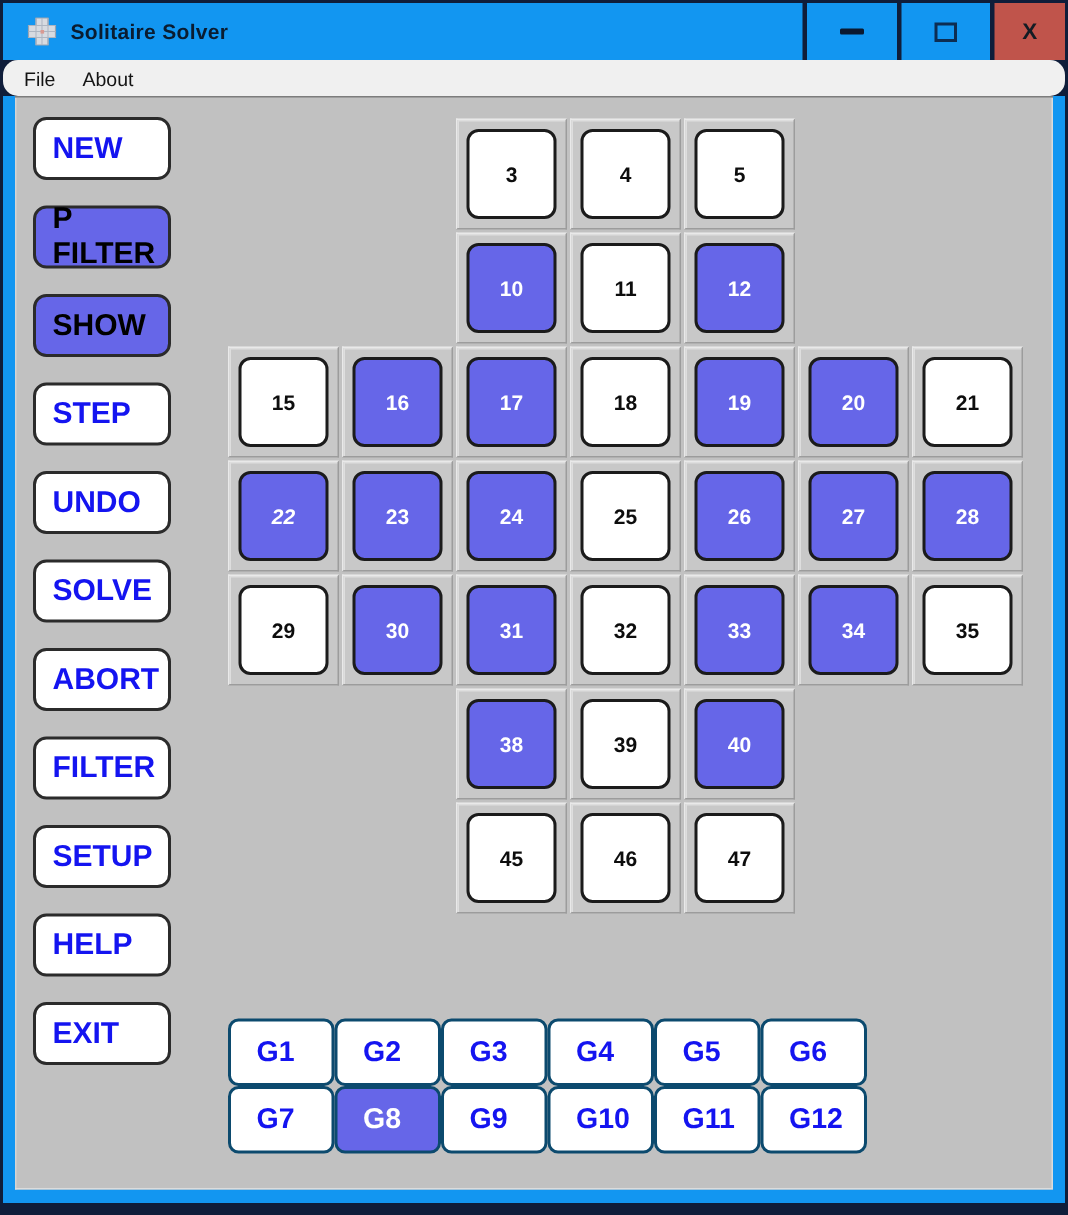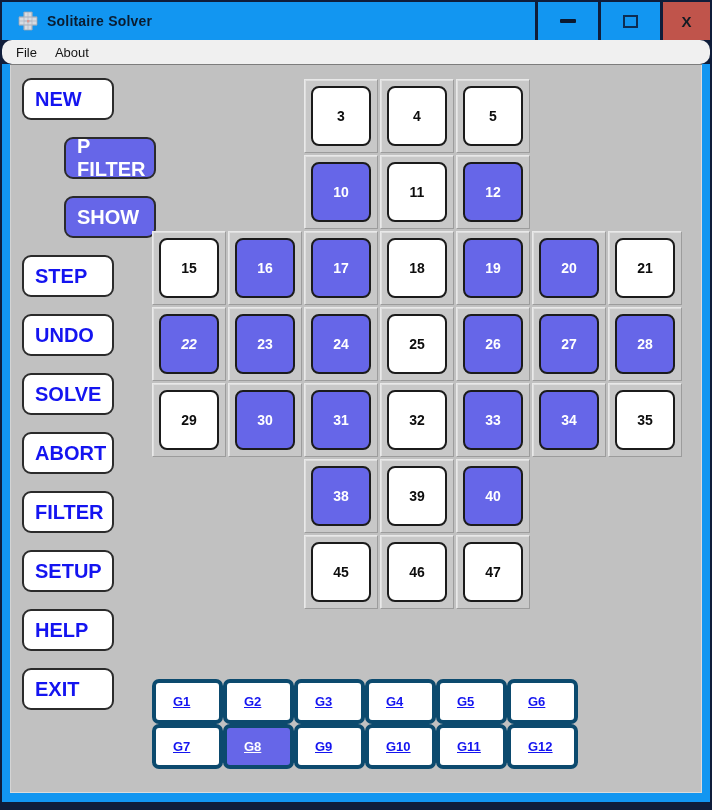--- a/index.html
+++ b/index.html
@@ -53,41 +53,41 @@
     box-sizing:border-box;
   }
   
   .side-btn{
     position:absolute;left:12px;width:92px;height:42px;box-sizing:border-box;
     background:#ffffff;border:2px solid #2b2b2b;border-radius:9px;
     display:flex;align-items:center;padding-left:11px;
     font-size:20px;font-weight:bold;color:var(--accent-text,#1414f0);
     cursor:default;
   }
-  .side-btn.active{background:var(--peg,#6666e8);color:#ffffff;margin-left:42px;}
+  .side-btn.active{background:var(--peg,#6666e8);color:#000000;}
   
   .cell-frame{
     position:absolute;width:74px;height:74px;box-sizing:border-box;
     background:var(--frame-gray,#c8c8c8);
     border:1px solid;border-color:#e9e9e9 #9c9c9c #9c9c9c #e9e9e9;
     box-shadow:inset 1px 1px 0 #dedede;
   }
   .cell-btn{
     position:absolute;left:6px;top:6px;width:60px;height:60px;box-sizing:border-box;
     background:#ffffff;border:2px solid #1b1b1b;border-radius:8px;
     display:flex;align-items:center;justify-content:center;
     font-size:14px;font-weight:bold;color:#0d0d0d;
   }
   .cell-btn.peg{background:var(--peg,#6666e8);color:#ffffff;}
   
   .g-btn{
     position:absolute;width:71px;height:45px;box-sizing:border-box;
-    background:#ffffff;border:4px solid #0c4a6e;border-radius:7px;
+    background:#ffffff;border:2px solid #0c4a6e;border-radius:7px;
     display:flex;align-items:center;padding-left:17px;
-    font-size:13px;font-weight:bold;color:var(--accent-text,#1414f0);text-decoration:underline;
+    font-size:19px;font-weight:bold;color:var(--accent-text,#1414f0);
   }
   .g-btn.active{background:var(--peg,#6666e8);color:#ffffff;}
 </style>
 </head>
 <body style="--titlebar: #1296f1; --window-border: #0f1d3a; --close-button: #c0544b; --menu-bg: #f0f0f0; --client-bg: #c1c1c1; --frame-gray: #c8c8c8; --peg: #6666e8; --accent-text: #1414f0;">
 
 <div class="titlebar">
   <svg class="app-icon" viewBox="0 0 20 20">
     <path d="M6 1h8v5h5v8h-5v5H6v-5H1V6h5z" fill="#d7dbe1" stroke="#9aa3b0" stroke-width="0.8"></path>
     <path d="M6 6h8M6 10h8M6 14h8M6 1v18M10 1v18M14 1v18M1 6h18M1 10h18M1 14h18" stroke="#aeb6c2" stroke-width="0.7" fill="none"></path>

